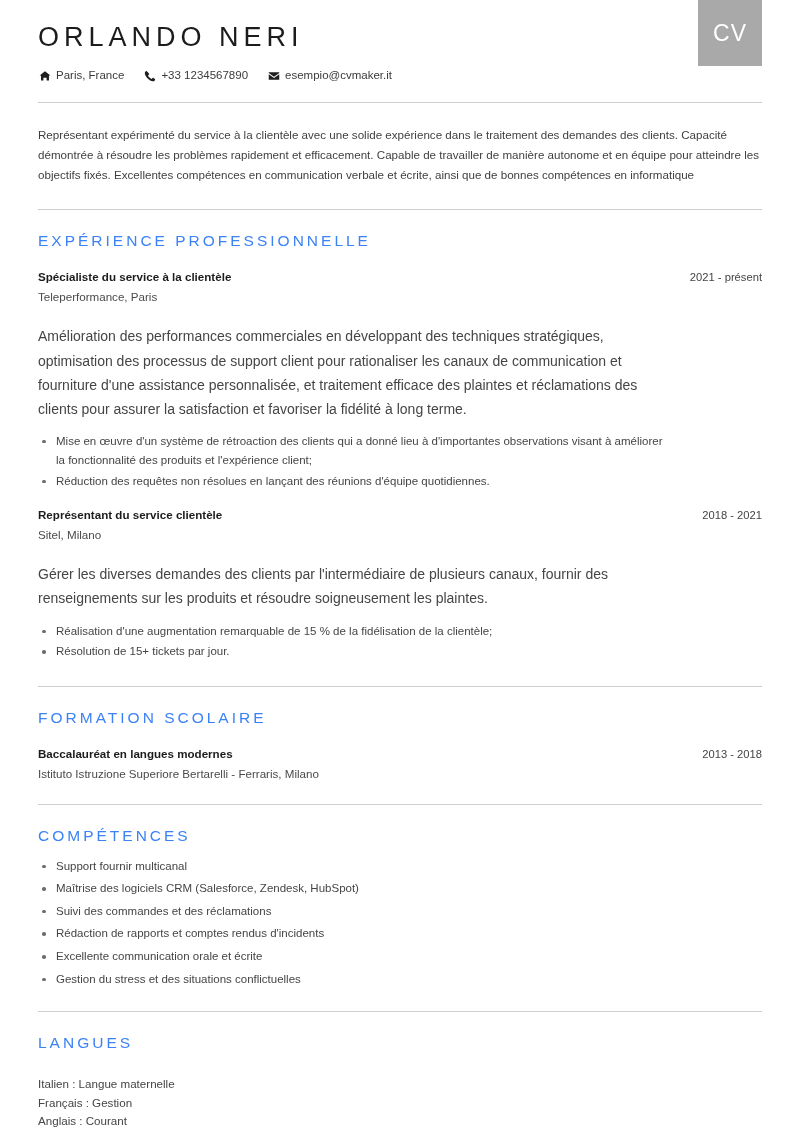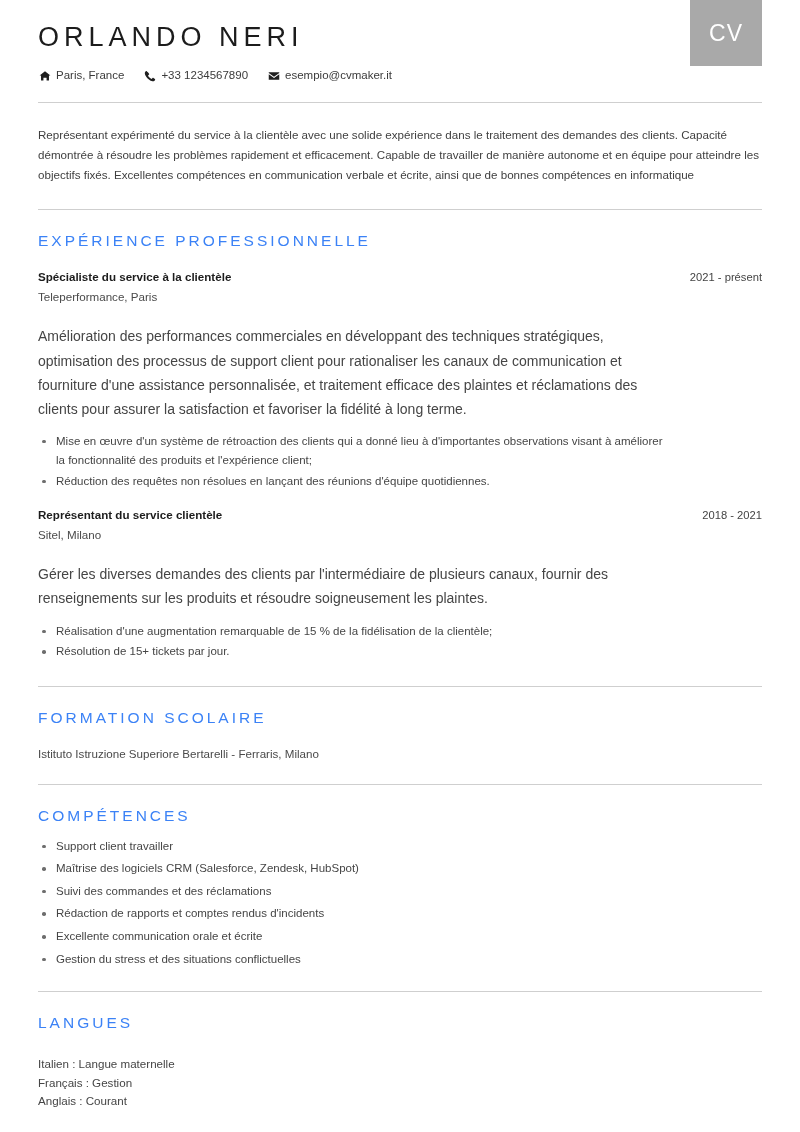--- a/index.html
+++ b/index.html
@@ -23,21 +23,21 @@
     width: 800px;
     height: 1132px;
     padding: 0 38px;
   }
 
   
   .cv-badge {
     position: absolute;
     top: 0;
     right: 38px;
-    width: 72px;
+    width: 64px;
     height: 66px;
     background: #a9a9a9;
     display: flex;
     align-items: center;
     justify-content: center;
   }
   .cv-badge span {
     color: #ffffff;
     font-size: 23px;
     letter-spacing: 1px;
@@ -249,29 +249,33 @@
       <li>Réalisation d'une augmentation remarquable de 15 % de la fidélisation de la clientèle;</li>
       <li>Résolution de 15+ tickets par jour.</li>
     </ul>
   </div>
 
   <div class="divider mt-24"></div>
 
   <h2 class="section-title mt-22">FORMATION SCOLAIRE</h2>
 
   <div class="mt-20">
+    <div class="entry-head">
+      <div class="entry-title">Baccalauréat en langues modernes</div>
+      <div class="entry-date">2013 - 2018</div>
+    </div>
     <div class="entry-sub">Istituto Istruzione Superiore Bertarelli - Ferraris, Milano</div>
   </div>
 
   <div class="divider mt-24"></div>
 
   <h2 class="section-title mt-22">COMPÉTENCES</h2>
 
   <ul class="bullets skills mt-17">
-    <li>Support client travailler</li>
+    <li>Support fournir multicanal</li>
     <li>Maîtrise des logiciels CRM (Salesforce, Zendesk, HubSpot)</li>
     <li>Suivi des commandes et des réclamations</li>
     <li>Rédaction de rapports et comptes rendus d'incidents</li>
     <li>Excellente communication orale et écrite</li>
     <li>Gestion du stress et des situations conflictuelles</li>
   </ul>
 
   <div class="divider mt-22"></div>
 
   <h2 class="section-title mt-22">LANGUES</h2>

